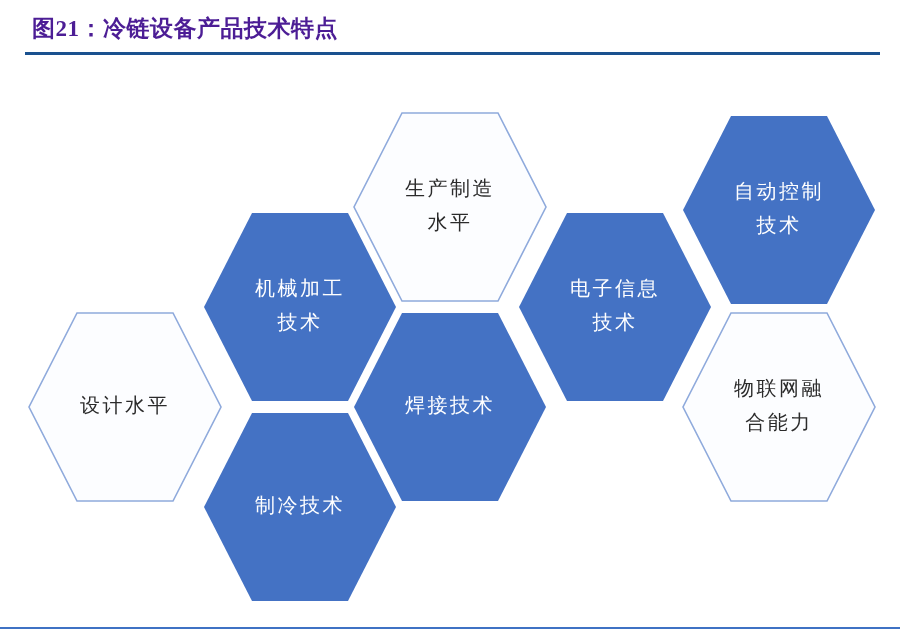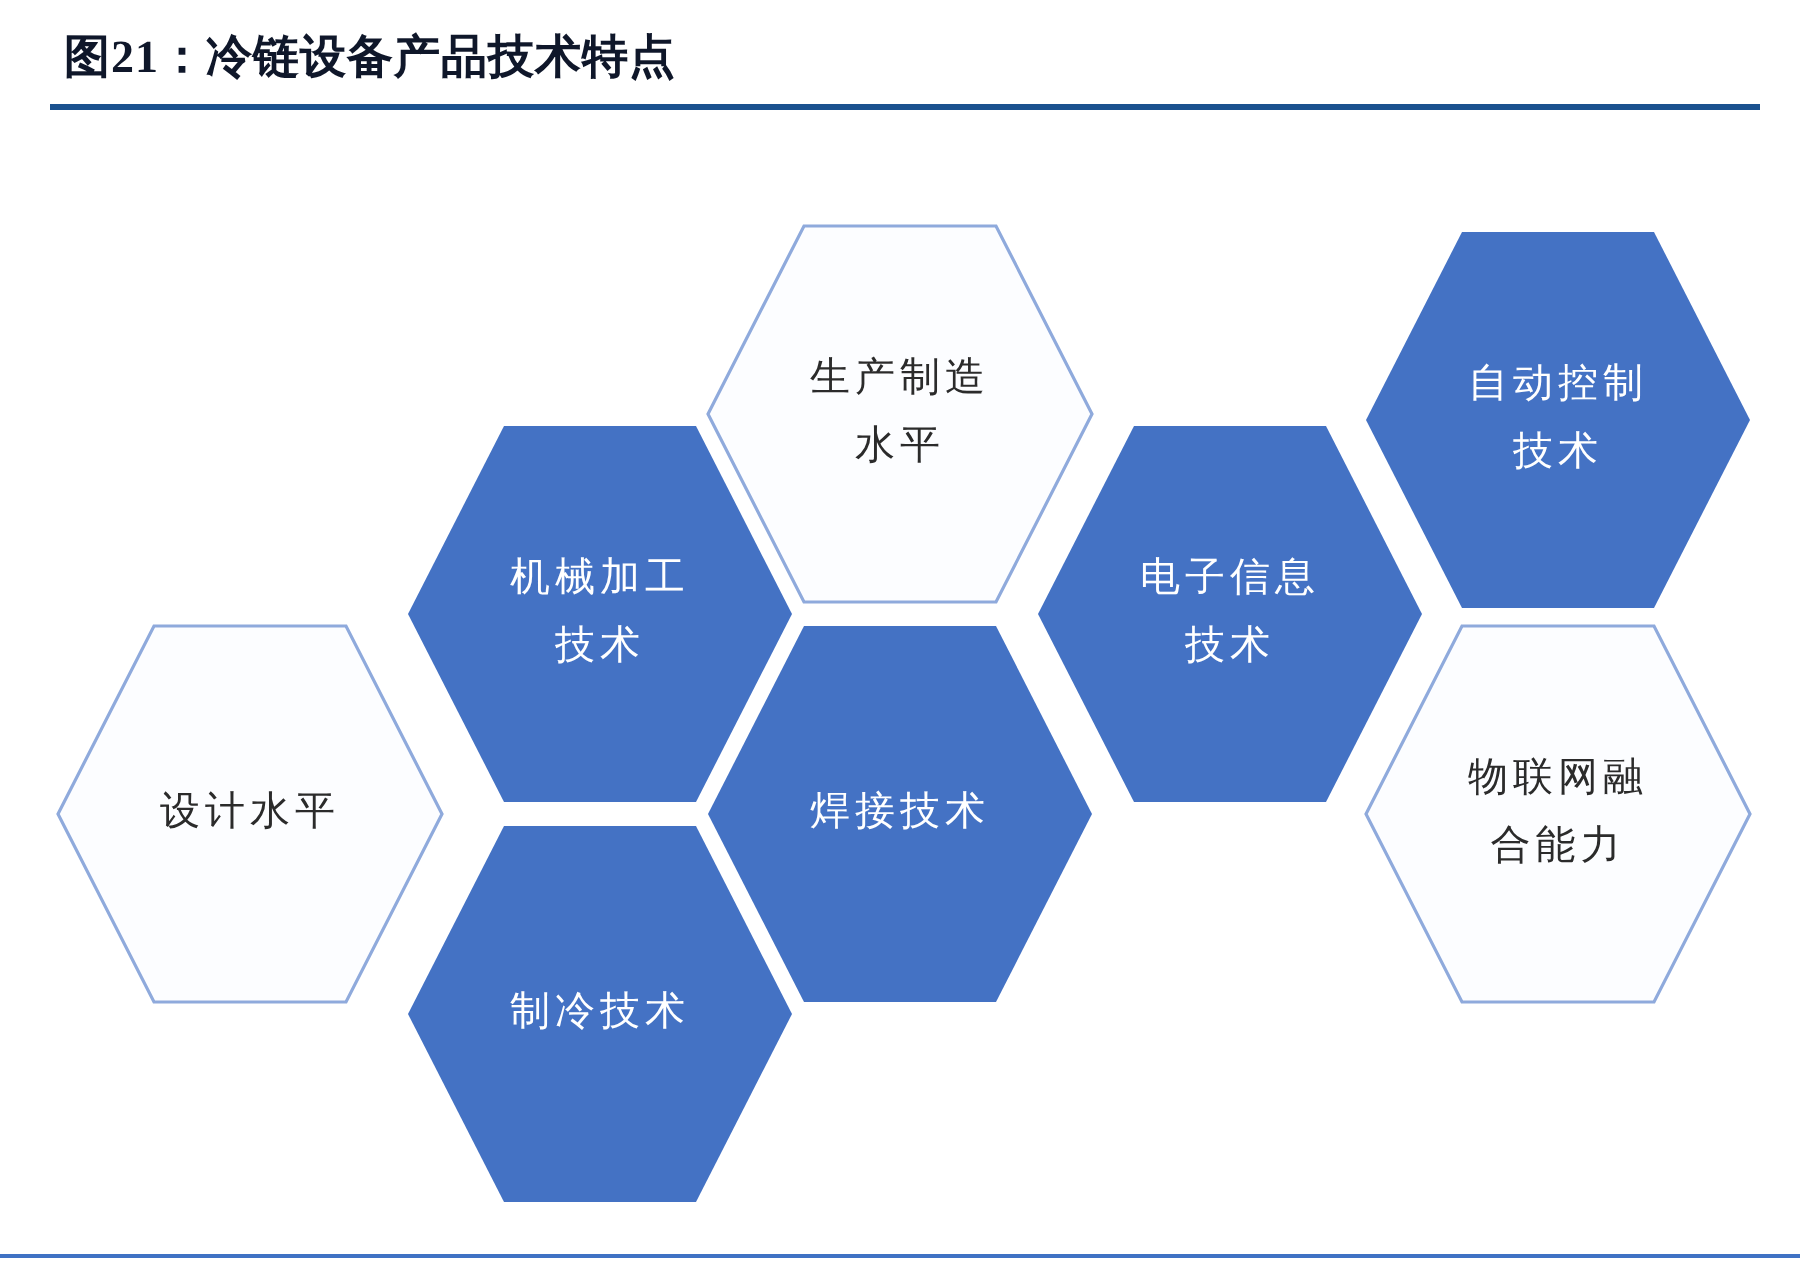--- a/index.html
+++ b/index.html
@@ -17,21 +17,21 @@
 
   
   #figure-title {
     position: absolute;
     left: 32px;
     top: 13px;
     font-family: "Liberation Serif", "DejaVu Serif", serif;
     font-weight: bold;
     font-size: 23px;
     letter-spacing: 0.5px;
-    color: #0f172a;
+    color: #4c1d95;
     white-space: nowrap;
   }
   #title-rule {
     position: absolute;
     left: 25px;
     top: 52px;
     width: 855px;
     height: 3px;
     background: #1a518f;
   }

